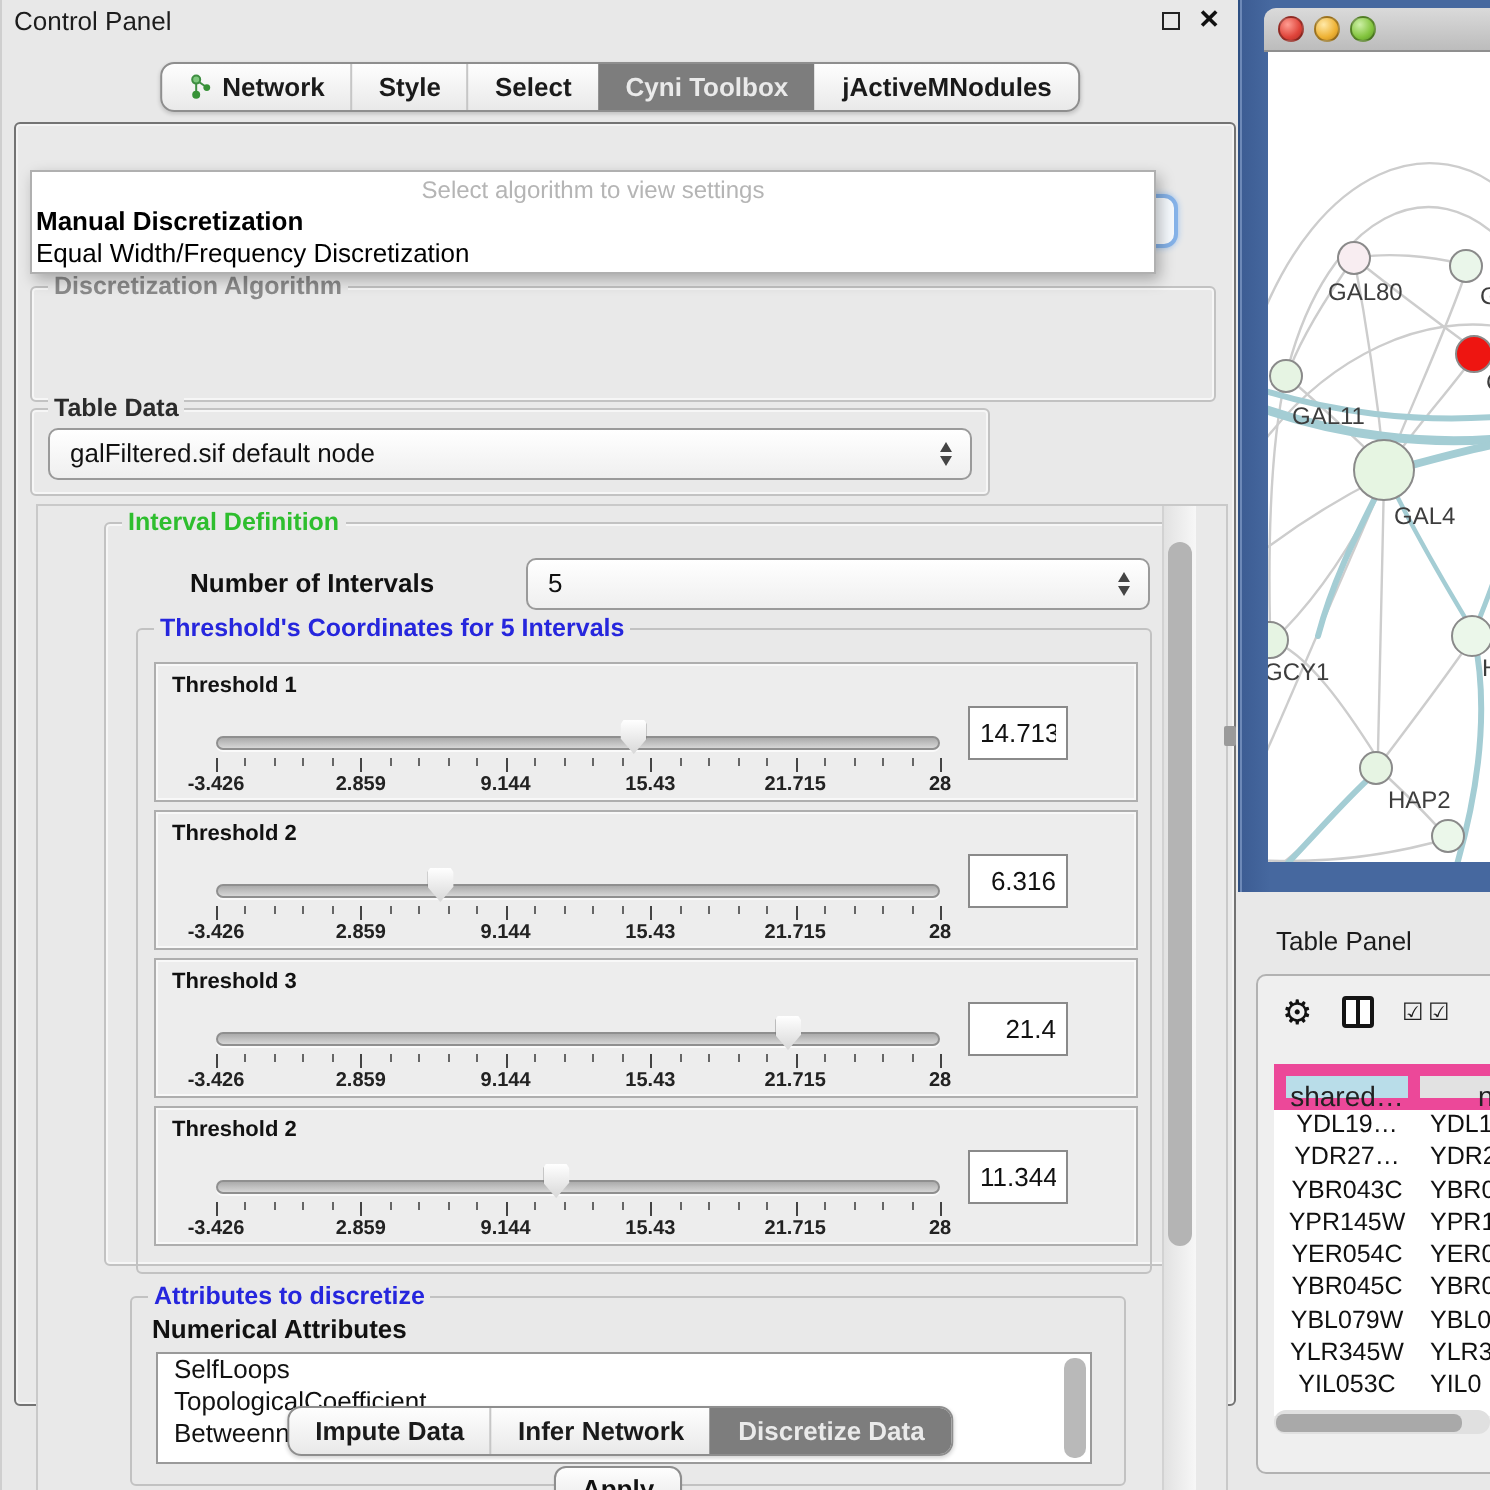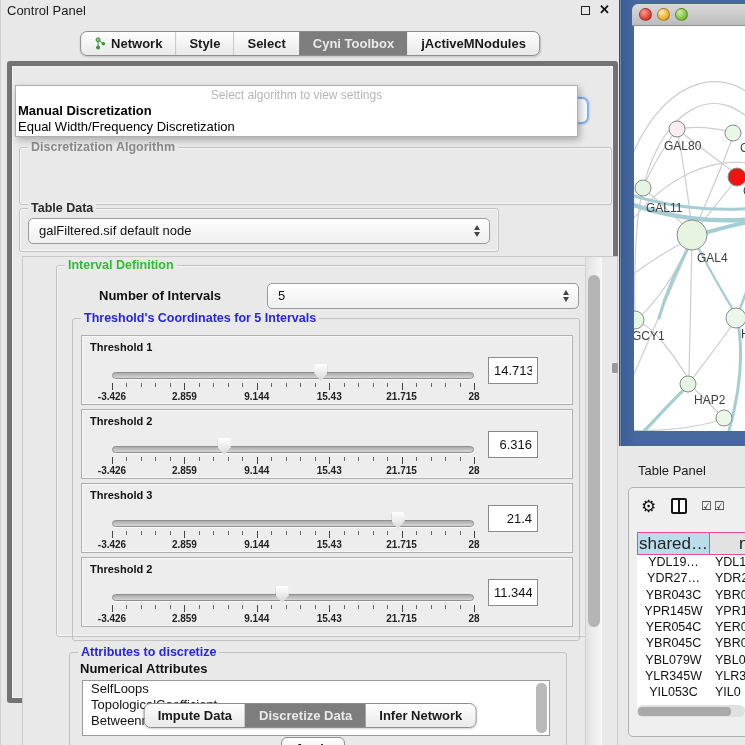--- a/index.html
+++ b/index.html
@@ -18,21 +18,21 @@
            background:linear-gradient(#fefefe,#e9e9e9); height:25px; box-shadow:0 1px 2px rgba(0,0,0,.18); white-space:nowrap; }
   #toptabs{ top:31px; left:50%; transform:translateX(-50%); }
   #bottomtabs{ top:703px; left:50%; transform:translateX(-50%); }
   .tab{ padding:0 13px; line-height:24px; font-size:13px; font-weight:bold; color:#1a1a1a; display:flex; align-items:center; gap:5px; }
   .tab.selected{ background:#7d7d7d; color:#eaeaea; }
   .tab + .tab{ border-left:1px solid #c6c6c6; }
   .tab.selected{ border-left-color:transparent; }
   .tab.selected + .tab{ border-left-color:transparent;justify-content:center; }
 
   #mainpanel{ position:absolute; left:6px; top:61px; width:611px; height:642px; background:#e9e9e9;
-              border:5px solid #737373; border-radius:3px; box-shadow:inset 0 0 0 1px #f3f3f3; }
+              border:1px solid #737373; border-radius:3px; box-shadow:inset 0 0 0 1px #f3f3f3; }
 
   .group{ position:absolute; border:1px solid #c2c2c2; border-radius:3px; box-shadow:inset 0 0 0 1px #f6f6f6; }
   .gtitle{ position:absolute; top:-8px; left:8px; background:#e9e9e9; padding:0 3px; font-size:12.5px; font-weight:600; }
   .gtitle.gray{ color:#8a8a8a; }
   .gtitle.dark{ color:#2b2b2b; }
   .gtitle.green{ color:#2ebe2e; }
   .gtitle.blue{ color:#2626dd; }
 
   #grp-algorithm{ left:7px; top:81px; width:593px; height:58px; }
   #grp-tabledata{ left:7px; top:142px; width:480px; height:44px; }
@@ -112,21 +112,21 @@
              border:1px solid #b2b2b2; border-radius:5px; }
   #tb-toolbar{ position:absolute; left:0; top:5px; right:0; height:32px; }
   .gear{ position:absolute; left:12px; top:3px; font-size:17px; color:#111; line-height:22px; }
   .colicon{ position:absolute; left:42px; top:5px; width:16px; height:16px; border:2px solid #151515; border-radius:2px; background:#fff; }
   .colicon::after{ content:""; position:absolute; left:50%; top:0; bottom:0; width:2px; background:#151515; transform:translateX(-1px); }
   .cbx{ position:absolute; top:6px; font-size:12px; color:#222; }
   .cbx.c1{ left:72px; } .cbx.c2{ left:85px; }
 
   #datatable{ position:absolute; left:8px; top:44px; right:-2px; height:176px; overflow:hidden; }
   .thead{ display:flex; height:23px; }
-  .hc{ font-size:17px; line-height:21px; border:1px solid #ec4899; }
+  .hc{ font-size:14px; line-height:21px; border:6px solid #ec4899; }
   .hc1{ width:73px; background:#b9dde9; text-align:center; color:#222; }
   .hc2{ flex:1; background:#e2e2e2; border-left:none; padding-left:29px; color:#222; }
   .tbody{ position:relative; height:153px; overflow:hidden; background:#fff; }
   .trow{ display:flex; height:16.3px; }
   .tc1{ width:73px; text-align:center; font-size:12.5px; color:#111; white-space:nowrap; }
   .tc2{ flex:1; padding-left:5px; font-size:12.5px; color:#111; white-space:nowrap; overflow:hidden; }
   .hscroll{ position:absolute; left:8px; right:6px; top:217px; height:12px; background:#e0e0e0; border-radius:6px; }
   .hthumb{ position:absolute; left:1px; top:1.5px; width:86%; height:9px; background:#a9a9a9; border-radius:4px; }
 </style>
 </head>
@@ -401,25 +401,25 @@
       <div>
           <div class="popup-opt bold">Manual Discretization</div>
           <div class="popup-opt">Equal Width/Frequency Discretization</div>
         </div>
     </div>
 
     <div id="bottomtabs" class="tabbar">
         <div class="tab">
           <span>Impute Data</span>
         </div>
+        <div class="tab">
+          <span>Infer Network</span>
+        </div>
         <div class="tab selected">
           <span>Discretize Data</span>
-        </div>
-        <div class="tab">
-          <span>Infer Network</span>
         </div>
       </div>
 
     <div class="split-handle"></div>
   </div>
 
   <div id="right">
 
     <div id="netframe">
       <div id="nettitle">

